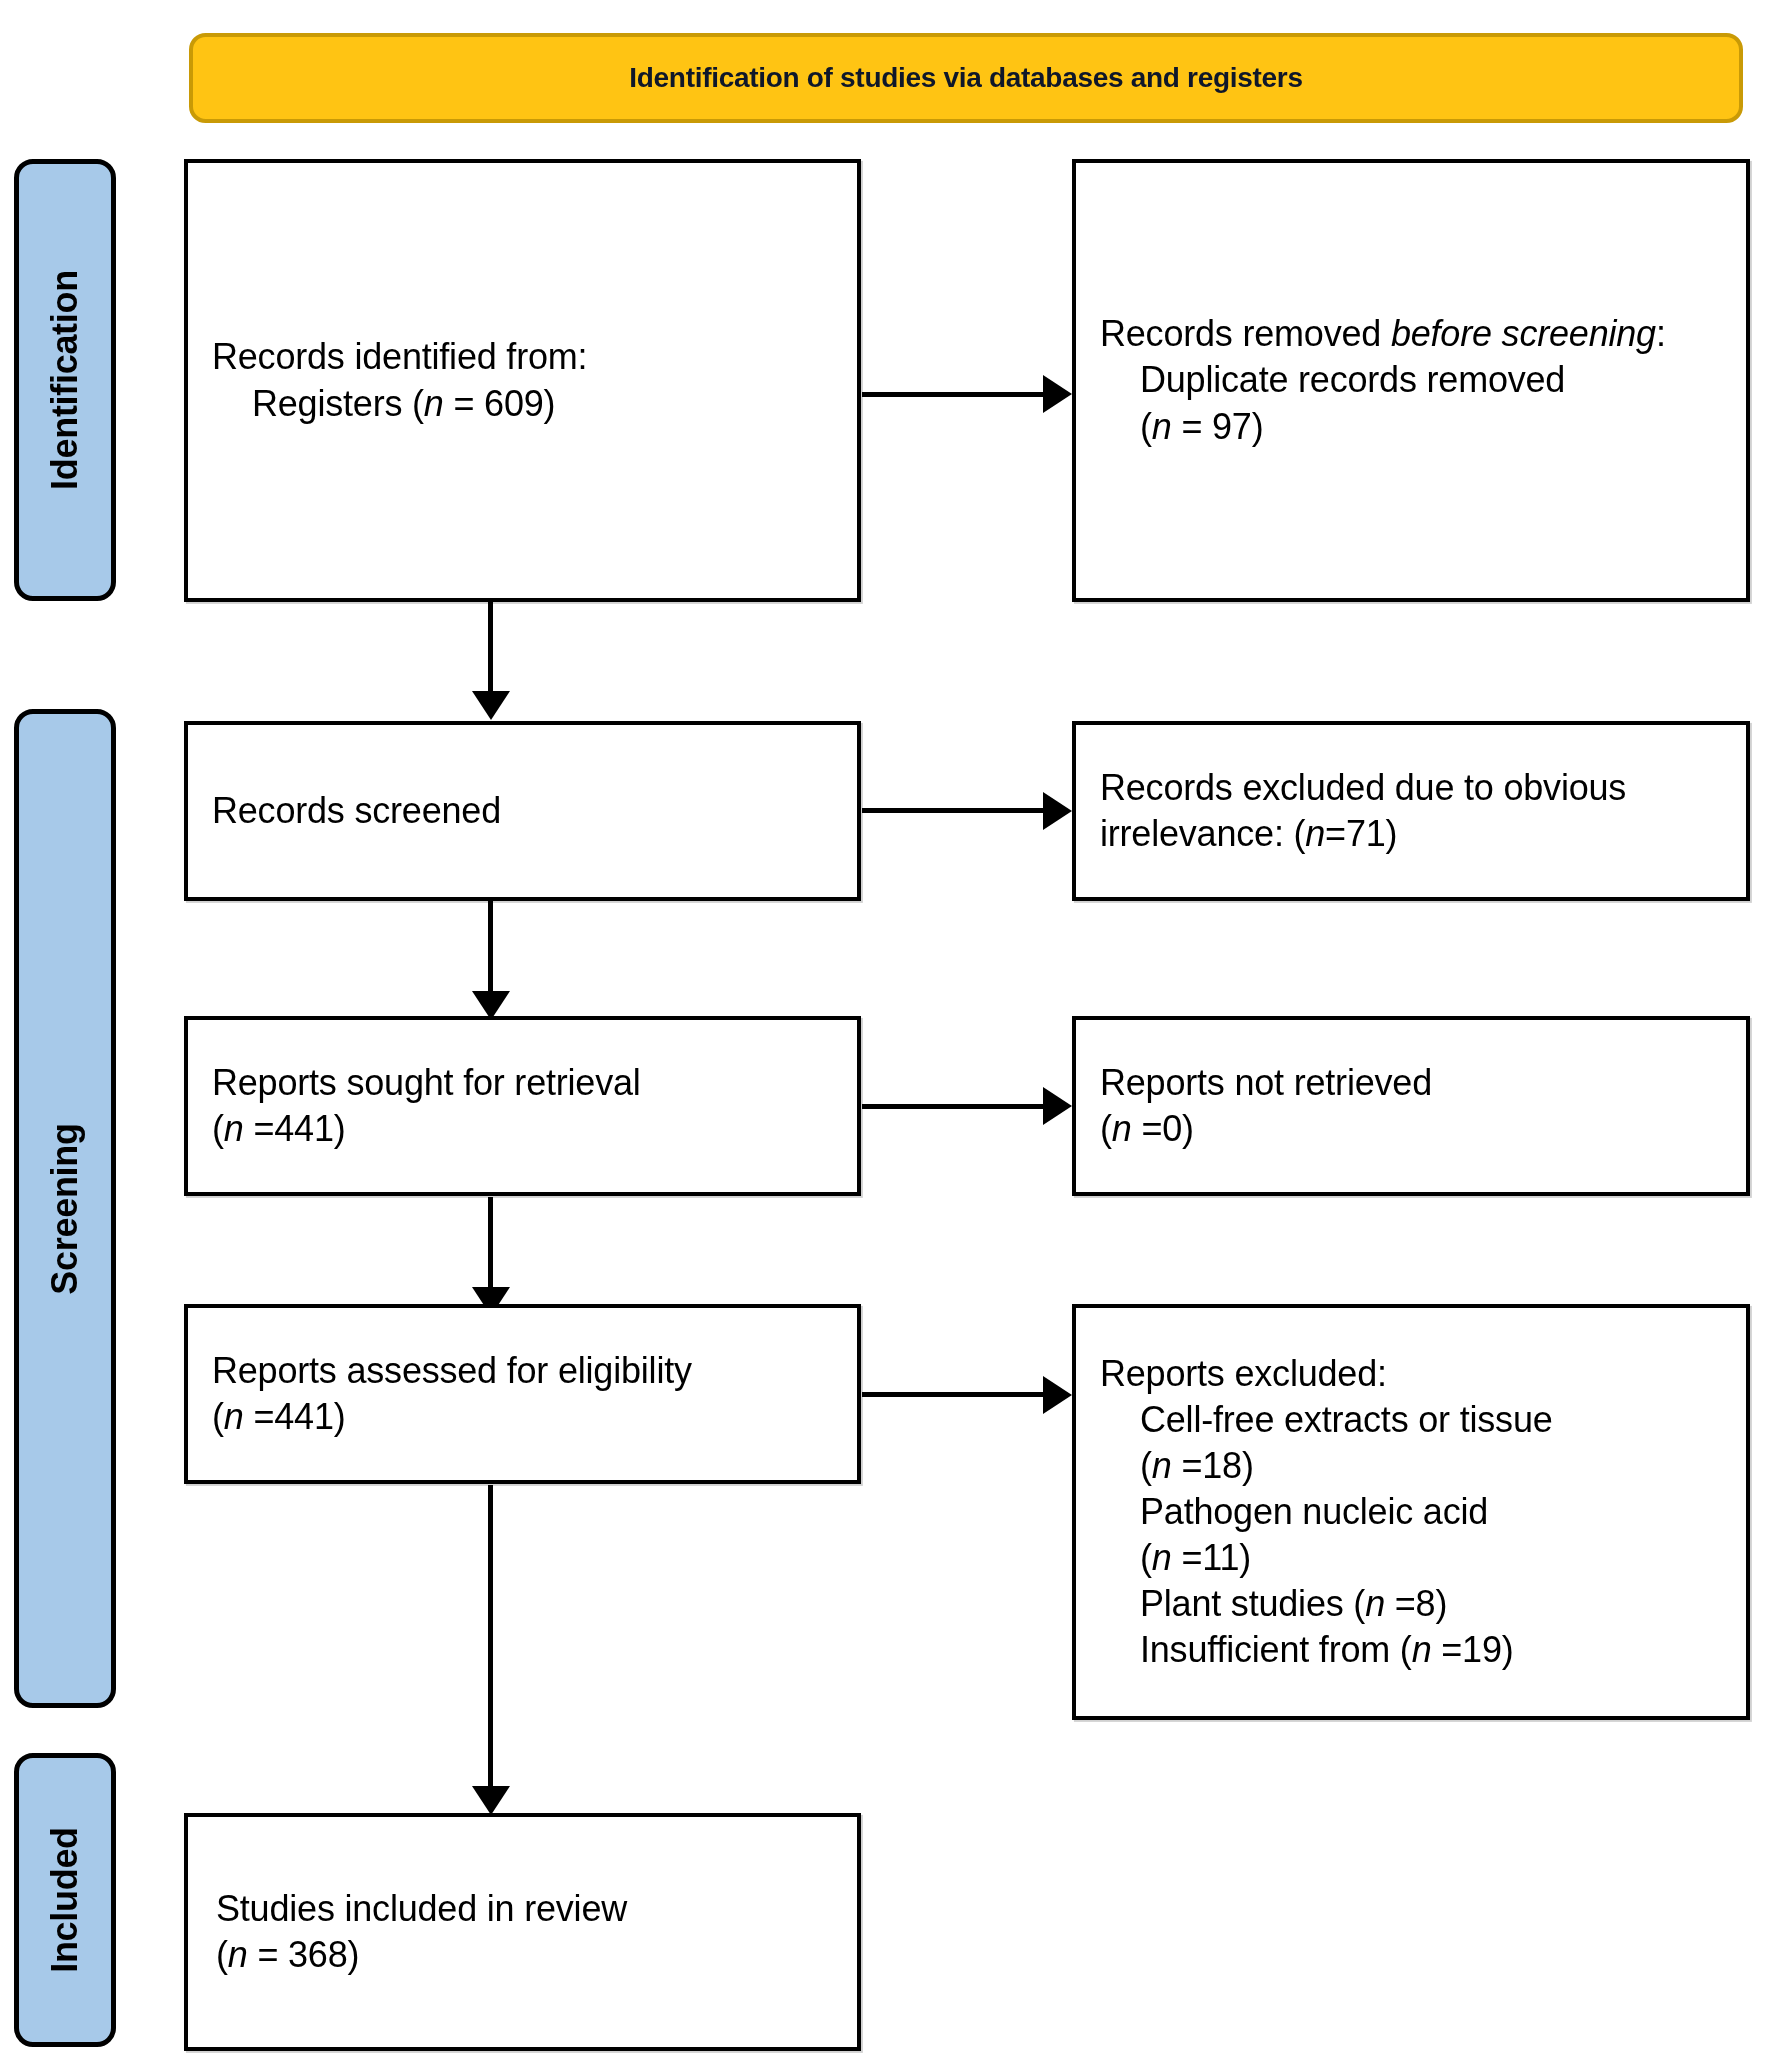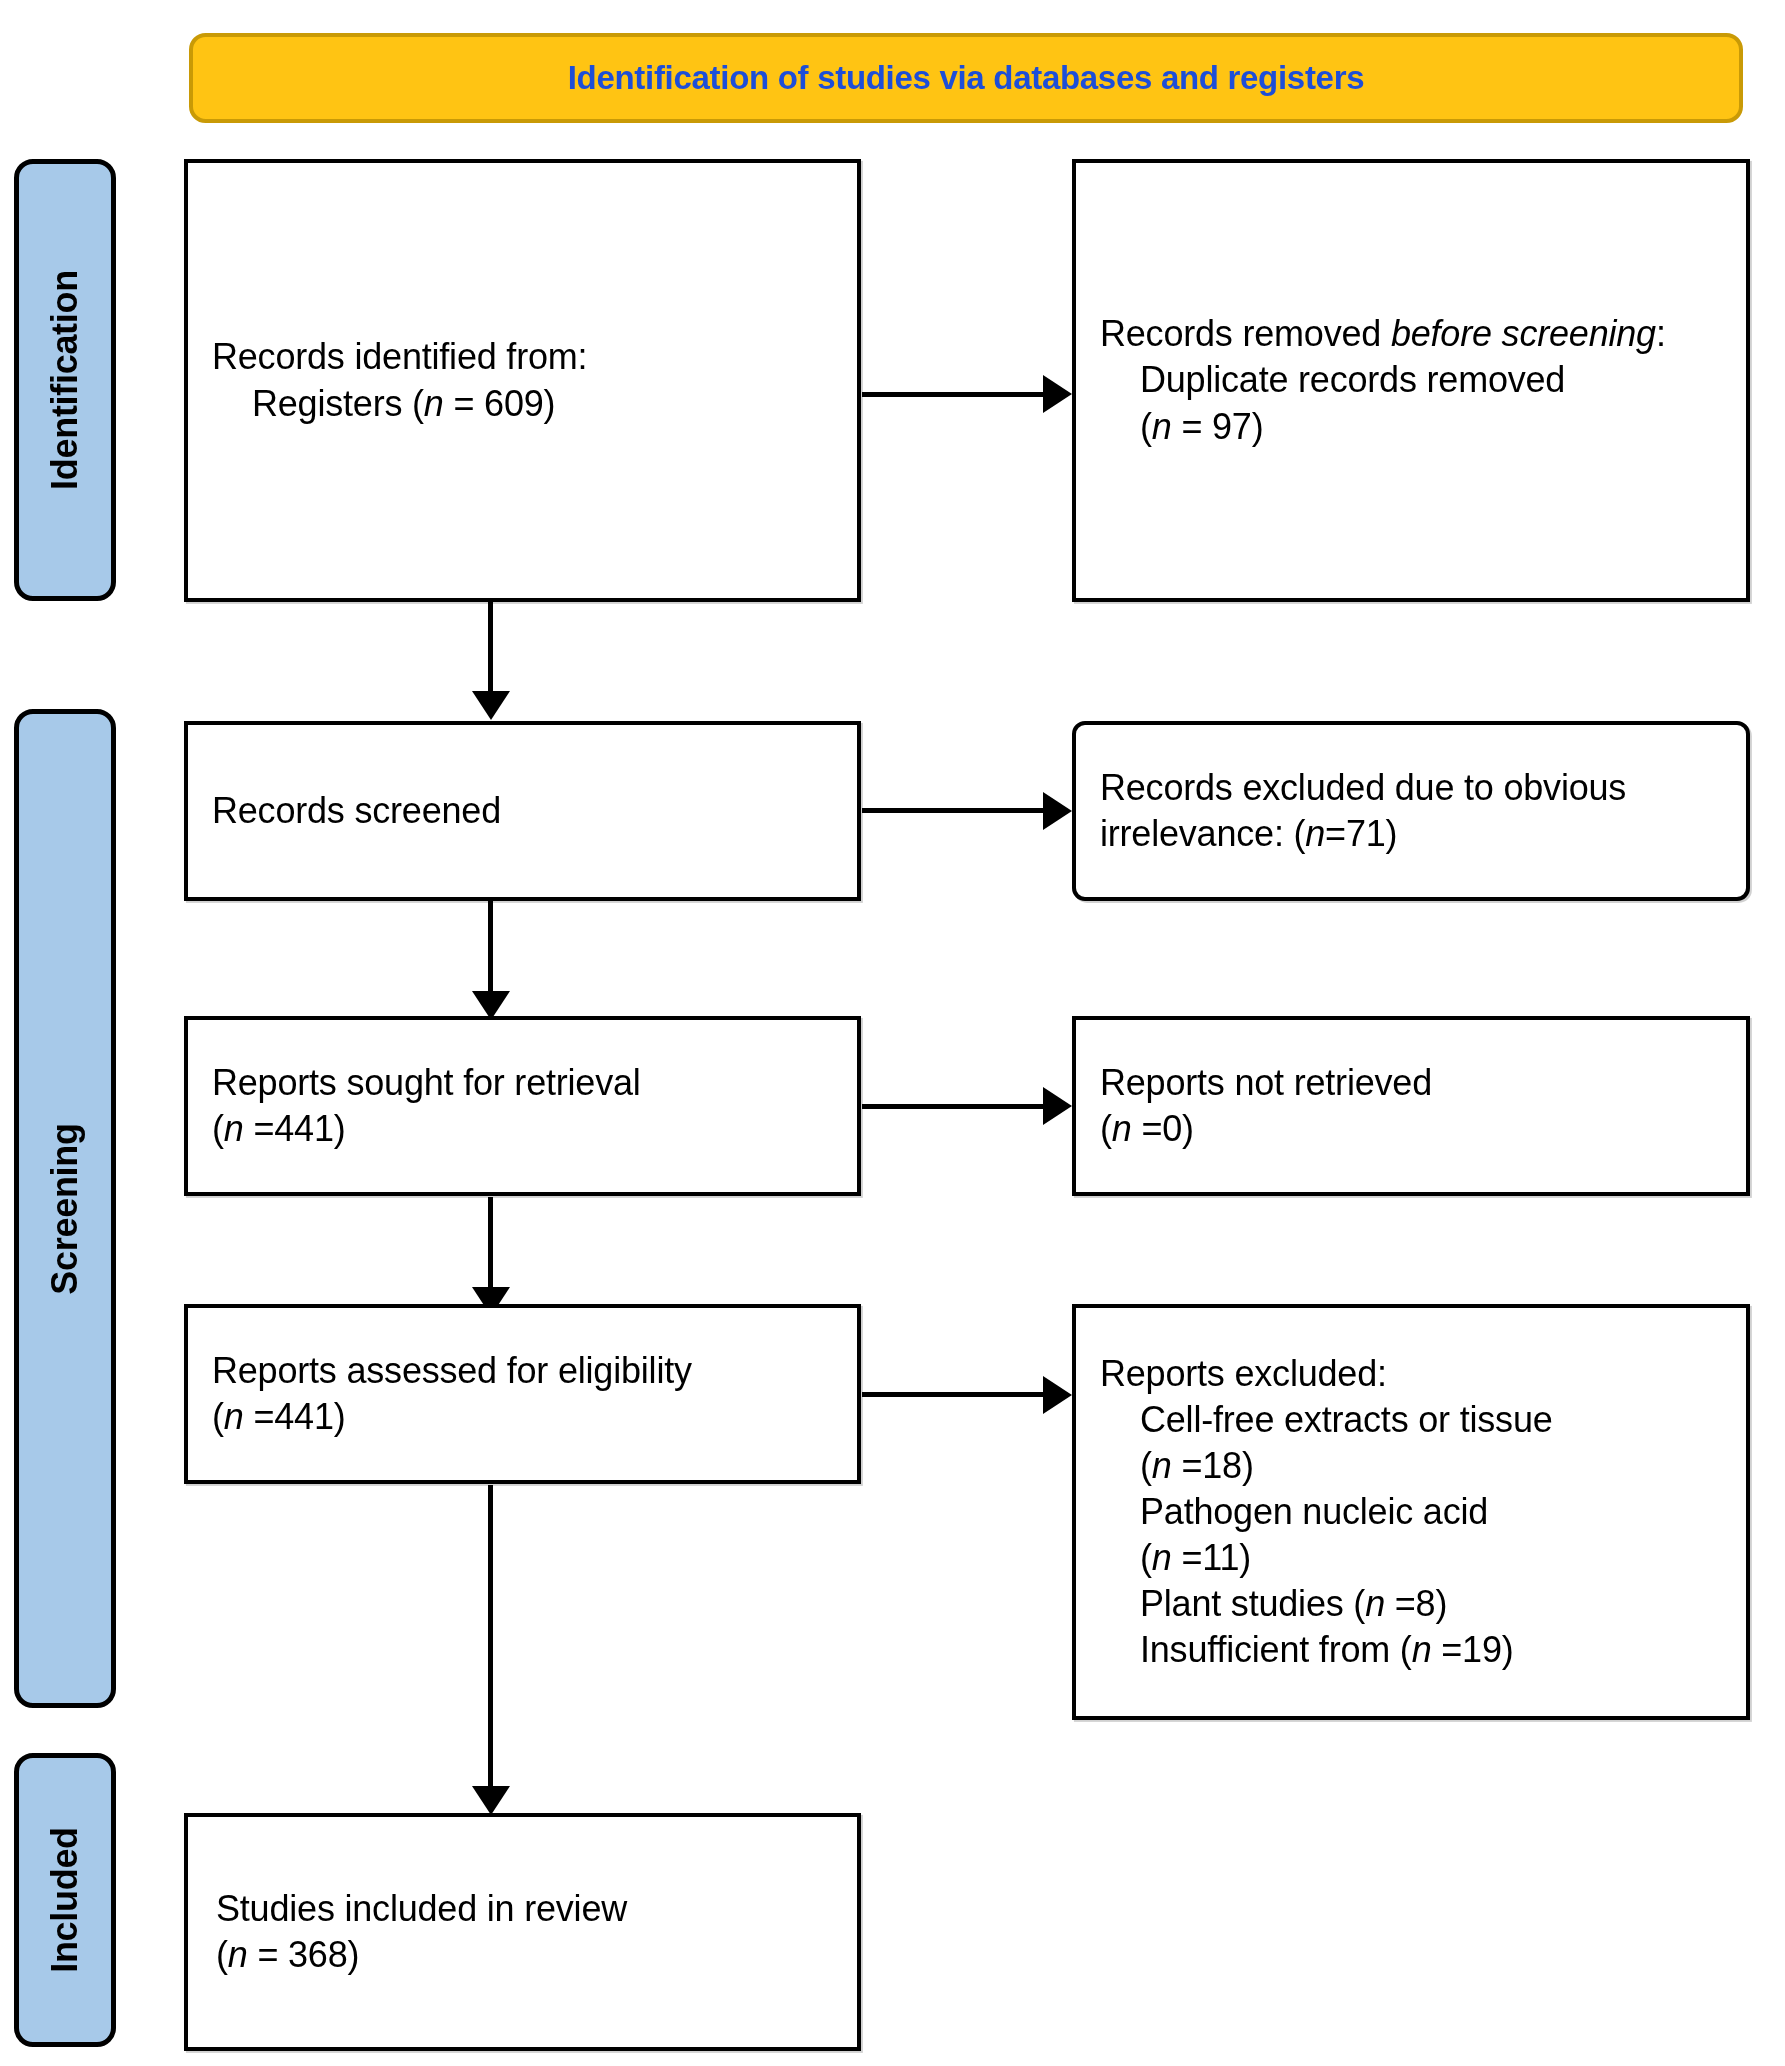--- a/index.html
+++ b/index.html
@@ -27,23 +27,23 @@
     height: 90px;
     background: #FFC413;
     border: 4.5px solid #C99A06;
     border-radius: 16.6px;
     box-sizing: border-box;
     display: flex;
     align-items: center;
     justify-content: center;
   }
   .banner-text {
-    font-size: 33px;
+    font-size: 28px;
     font-weight: bold;
-    color: #1d4ed8;
+    color: #0f172a;
     letter-spacing: -0.3px;
     text-align: center;
     line-height: 1.1;
   }
 
   
   .stage-tab {
     position: absolute;
     background: #A7C9E9;
     border: 5.8px solid #000000;
@@ -154,21 +154,21 @@
 
   <div class="v-line" style="left:488px; top:602px; height:96px;"></div>
   <div class="v-head" style="left:472px; top:691px;"></div>
 
   <div class="pbox" style="left:184px; top:721px; width:677px; height:180px;">
     <div class="pbox-inner">
       <div class="ptext">Records screened</div>
     </div>
   </div>
 
-  <div class="pbox" style="left:1072px; top:721px; width:678px; height:180px;border-radius:13px;">
+  <div class="pbox" style="left:1072px; top:721px; width:678px; height:180px;">
     <div class="pbox-inner">
       <div class="ptext">Records excluded due to obvious</div>
       <div class="ptext"><span>irrelevance: (</span><span class="ital">n</span><span>=71)</span></div>
     </div>
   </div>
 
   <div class="h-line" style="left:862px; top:808px; width:182px;"></div>
   <div class="h-head" style="left:1043px; top:792px;"></div>
 
   <div class="v-line" style="left:488px; top:901px; height:96px;"></div>

